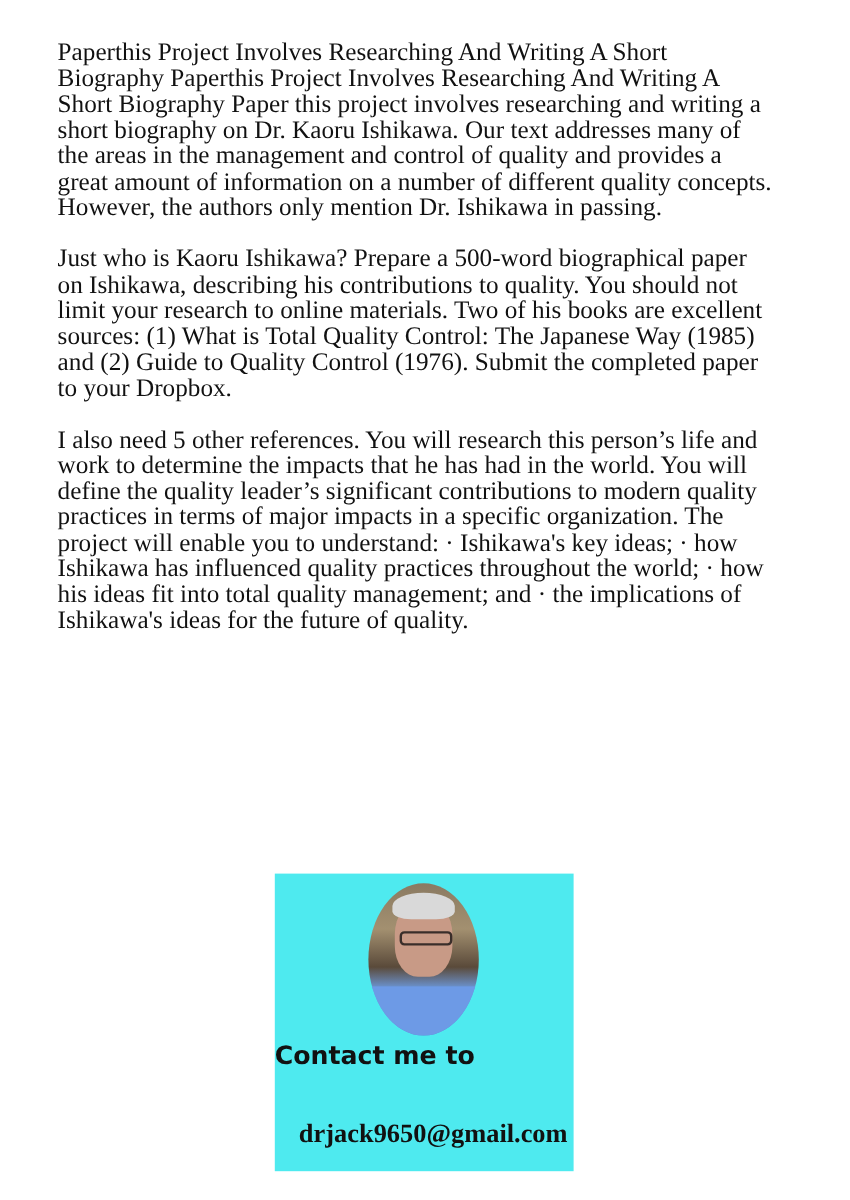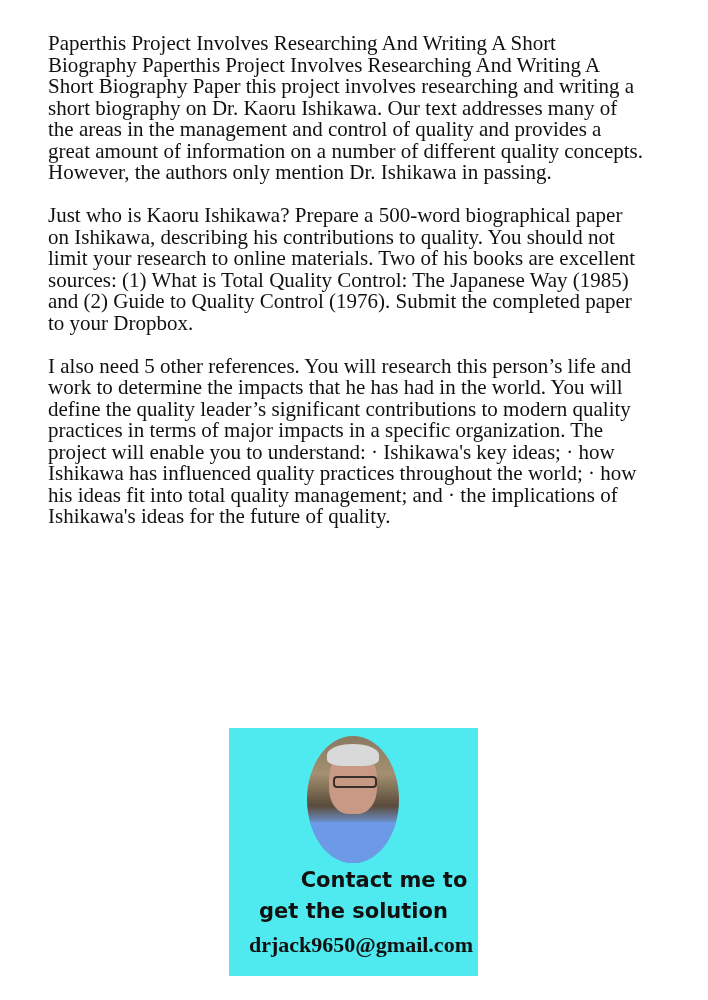--- a/index.html
+++ b/index.html
@@ -10,22 +10,22 @@
   .promo { position: absolute; left: 229px; top: 728px; width: 249px; height: 248px;
     background: #4eeaef; font-family: "DejaVu Sans", sans-serif; }
   .portrait { position: absolute; left: 78px; top: 8px; width: 92px; height: 127px;
     border-radius: 50%; overflow: hidden;
     background: linear-gradient(180deg, #8a7a62 0%, #a39070 30%, #5a4a3a 55%, #6d9be0 70%, #5b88d6 100%); }
   .head { position: absolute; left: 22px; top: 14px; width: 48px; height: 64px; border-radius: 45% 45% 40% 40%;
     background: #c89a86; }
   .hair { position: absolute; left: 20px; top: 8px; width: 52px; height: 22px; border-radius: 50% 50% 30% 30%; background: #d9d9d9; }
   .glasses { position: absolute; left: 26px; top: 40px; width: 40px; height: 8px; border: 2px solid #3a2e2a; border-radius: 4px; }
   .shirt { position: absolute; left: 0; top: 86px; width: 92px; height: 41px; background: #6d9ae6; }
-  .cta1 { position: absolute; left: 0; width: 249px; top: 140px; text-align: center;
-    font-weight: bold; font-size: 21px; color: #111; padding-right: 35px; box-sizing: border-box; margin-left: 48px; }
+  .cta1 { position: absolute; left: 0; width: 249px; top: 140px; 
+    font-weight: bold; font-size: 21px; color: #111; padding-right: 35px; box-sizing: border-box; }
   .cta2 { position: absolute; left: 0; width: 249px; top: 171px; text-align: center;
     font-weight: bold; font-size: 21px; color: #111; }
   .email { position: absolute; left: 0; width: 264px; top: 204px; text-align: center;
     font-family: "Liberation Serif", serif; font-weight: bold; font-size: 22px; color: #111; }
 </style>
 </head>
 <body>
 
 <div class="page">
   <p class="para">Paperthis Project Involves Researching And Writing A Short Biography Paperthis Project Involves Researching And Writing A Short Biography Paper this project involves researching and writing a short biography on Dr. Kaoru Ishikawa. Our text addresses many of the areas in the management and control of quality and provides a great amount of information on a number of different quality concepts. However, the authors only mention Dr. Ishikawa in passing.</p>
@@ -34,15 +34,14 @@
 </div>
 
 <div class="promo">
   <div class="portrait">
     <div class="shirt"></div>
     <div class="head"></div>
     <div class="hair"></div>
     <div class="glasses"></div>
   </div>
   <div class="cta1">Contact me to</div>
-  <div class="cta2">get the solution</div>
   <div class="email">drjack9650@gmail.com</div>
 </div>
 
 </body></html>

